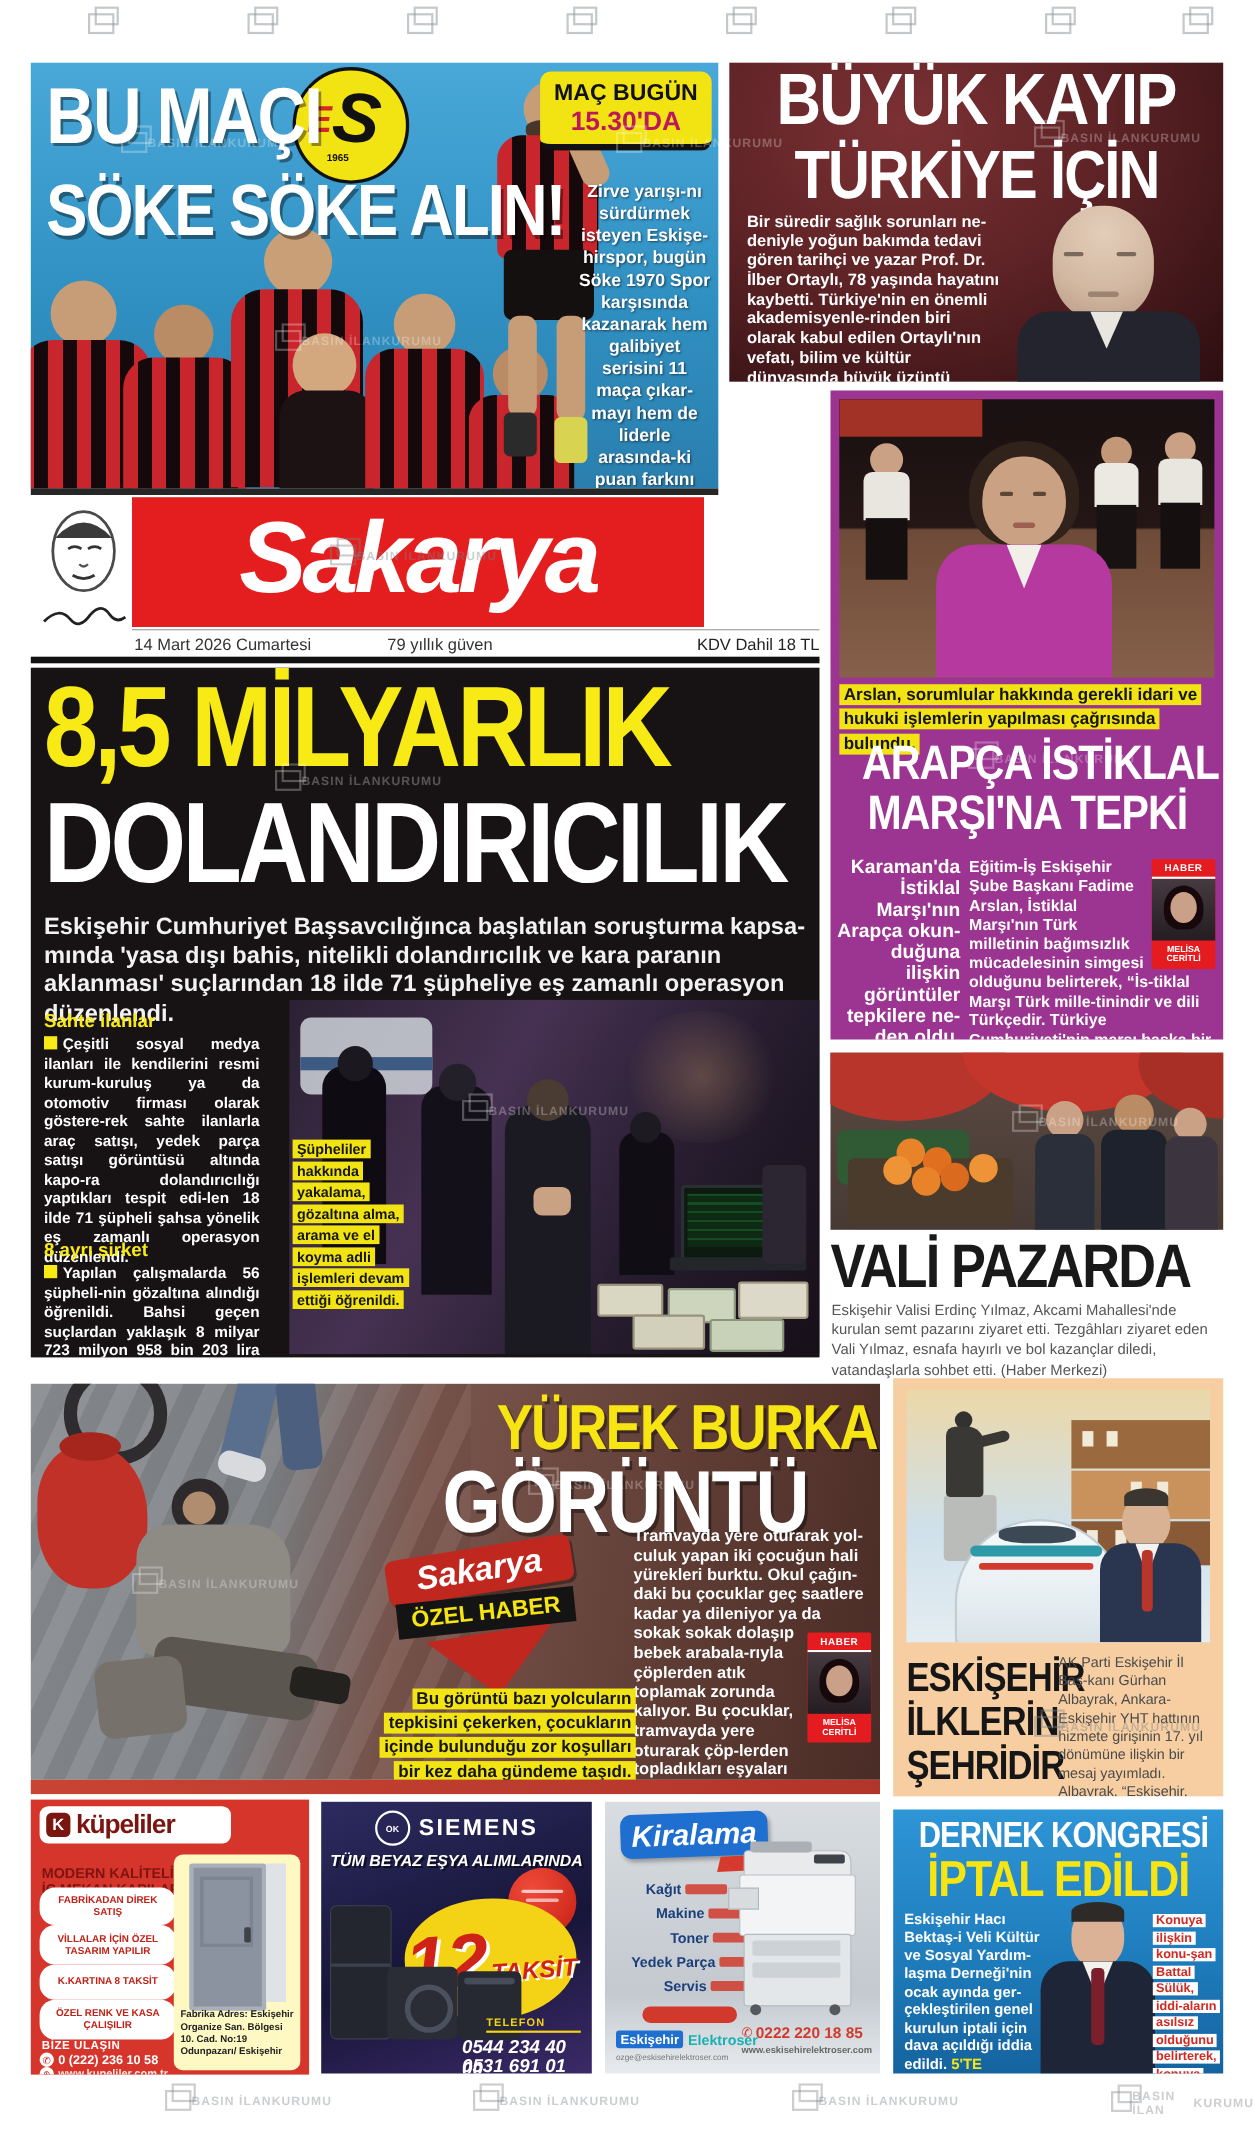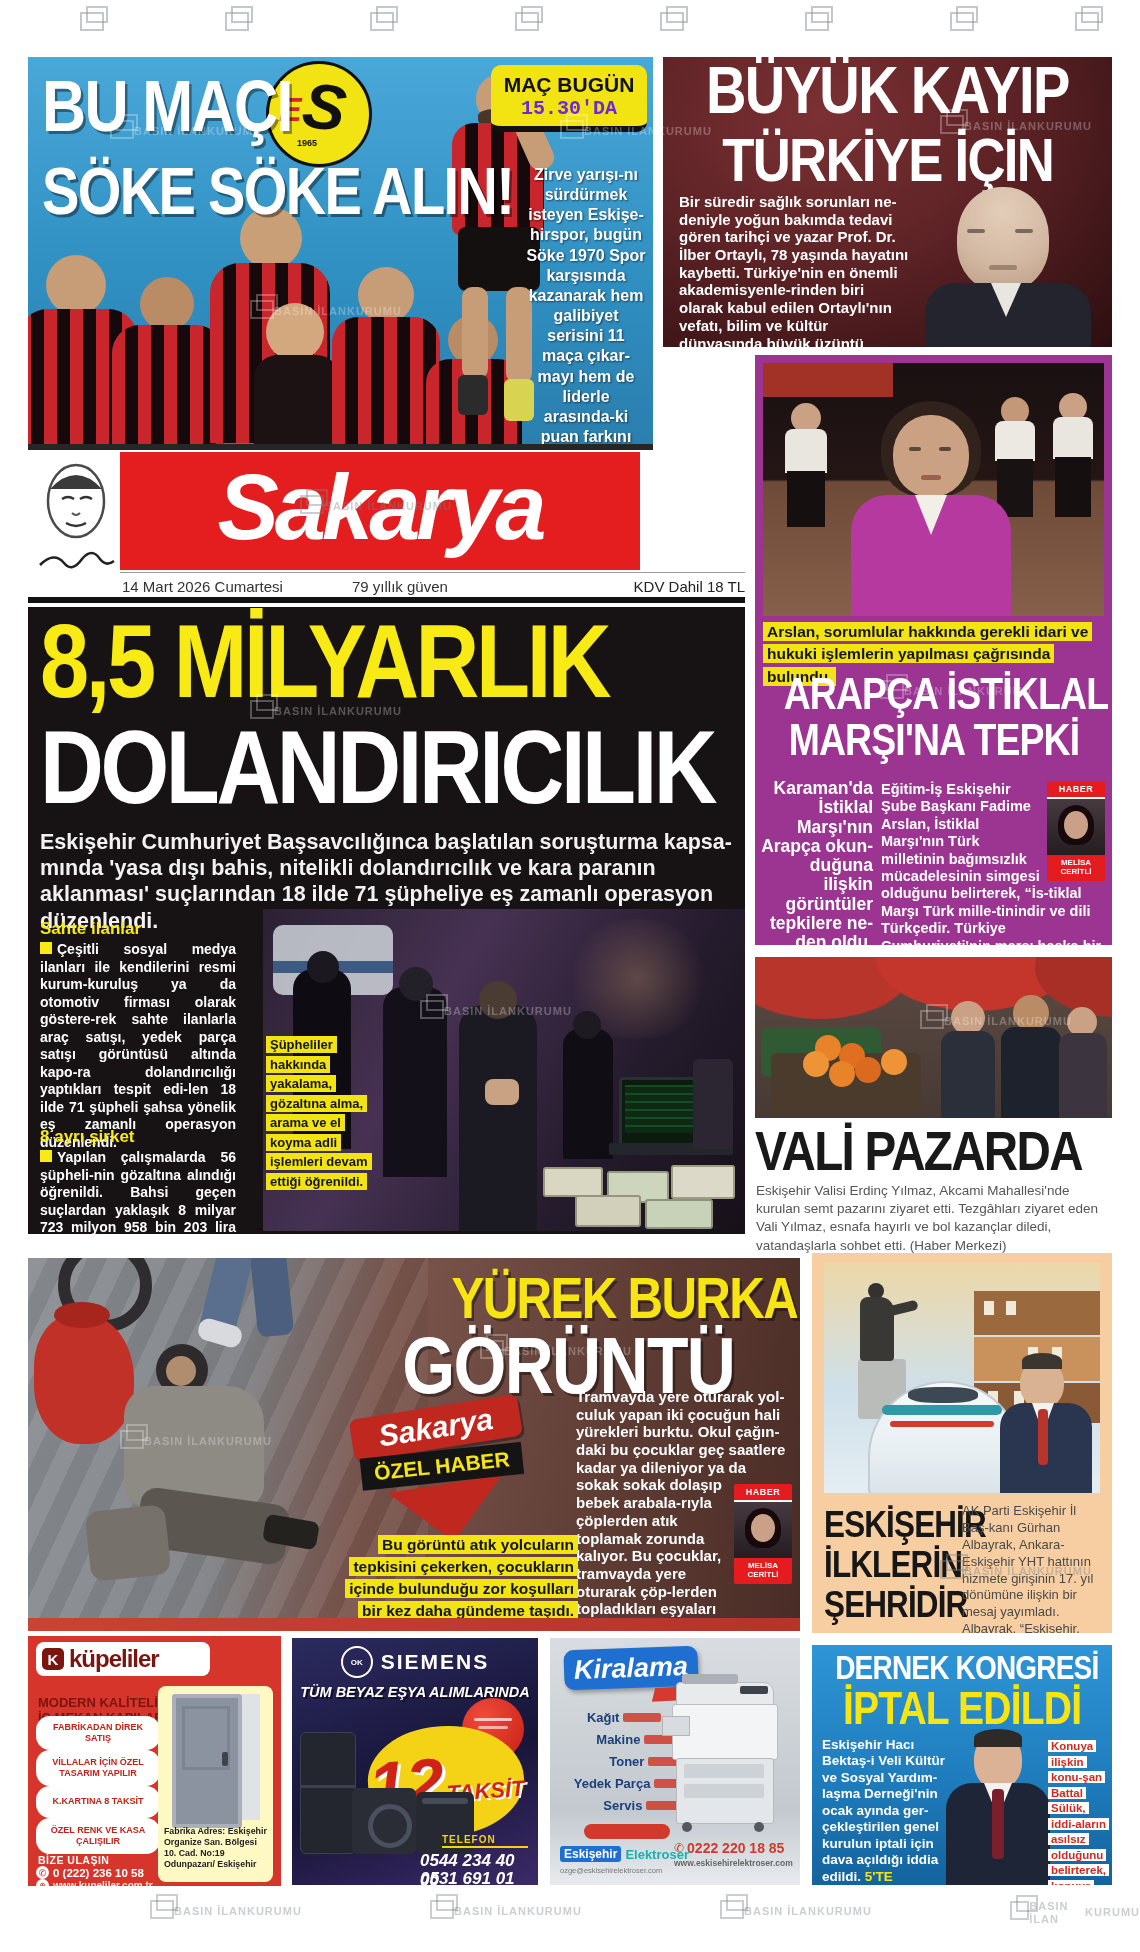--- a/index.html
+++ b/index.html
@@ -97,21 +97,21 @@
     <div class="abs shadow" style="left:14px;top:8px;font-weight:bold;color:#fff;font-size:72px;letter-spacing:-2px;">
       <span class="cond">BU MAÇI</span>
     </div>
     <div class="abs shadow" style="left:14px;top:96px;font-weight:bold;color:#fff;font-size:66px;letter-spacing:-2px;">
       <span class="cond">SÖKE SÖKE ALIN!</span>
     </div>
 
     <div class="abs" style="left:463px;top:8px;width:152px;background:#f2e313;border-radius:10px;border-bottom:6px solid #111;
                 text-align:center;padding:8px 2px 6px;">
       <div style="font-weight:bold;font-size:21px;color:#111;">MAÇ BUGÜN</div>
-      <div style="font-weight:bold;font-size:20px;color:#6d28d9;font-family:Liberation Mono, monospace;">15.30'DA</div>
+      <div style="font-weight:bold;font-size:24px;color:#be185d;">15.30'DA</div>
     </div>
 
     <div class="abs" style="left:497px;top:108px;width:122px;font-weight:bold;color:#fff;font-size:16px;line-height:1.26;text-align:center;text-shadow:1px 1px 2px rgba(0,0,0,.55);">
       <span>Zirve yarışı-nı sürdürmek isteyen Eskişe-hirspor, bugün Söke 1970 Spor karşısında kazanarak hem galibiyet serisini 11 maça çıkar-mayı hem de liderle arasında-ki puan farkını eritmeyi hedef-liyor.</span>
       
     </div>
   </div>
 
   <div class="abs" style="left:663px;top:57px;width:449px;height:290px;overflow:hidden;
               background:radial-gradient(ellipse at 35% 20%,#7c3134 0%,#5e2326 45%,#2c0e10 100%);">
@@ -333,21 +333,21 @@
         <div class="byline-photo">
             <div class="bp-hair"></div>
             <div class="bp-face"></div>
           </div>
         <div class="byline-name">MELİSA CERİTLİ</div>
       </div>
       <span>Tramvayda yere oturarak yol-culuk yapan iki çocuğun hali yürekleri burktu. Okul çağın-daki bu çocuklar geç saatlere kadar ya dileniyor ya da sokak sokak dolaşıp bebek arabala-rıyla çöplerden atık toplamak zorunda kalıyor. Bu çocuklar, tramvayda yere oturarak çöp-lerden topladıkları eşyaları karıştırırken görüldüler.</span>
     </div>
 
     <div class="abs" style="left:300px;top:276px;width:250px;text-align:right;font-weight:bold;font-size:15.5px;line-height:1.42;">
-      <span class="hl-y">Bu görüntü atık yolcuların tepkisini çekerken, çocukların içinde bulunduğu zor koşulları bir kez daha gündeme taşıdı.</span>
+      <span class="hl-y">Bu görüntü bazı yolcuların tepkisini çekerken, çocukların içinde bulunduğu zor koşulları bir kez daha gündeme taşıdı.</span>
     </div>
   </div>
   <div class="abs" style="left:28px;top:1618px;width:772px;height:13px;background:linear-gradient(90deg,#c84434,#b2352a);"></div>
 
   <div class="abs" style="left:812px;top:1253px;width:300px;height:380px;background:#f6cea2;overflow:hidden;">
     <div class="abs" style="left:12px;top:10px;width:276px;height:230px;overflow:hidden;
                 background:linear-gradient(180deg,#ecd8a8 0%,#cfe0ea 55%,#e4edf2 100%);">
 
       <div class="abs" style="left:34px;top:96px;width:48px;height:60px;background:#b9bcb9;border-radius:4px;"></div>
       <div class="abs" style="left:44px;top:20px;width:16px;height:16px;border-radius:50%;background:#343230;"></div>

